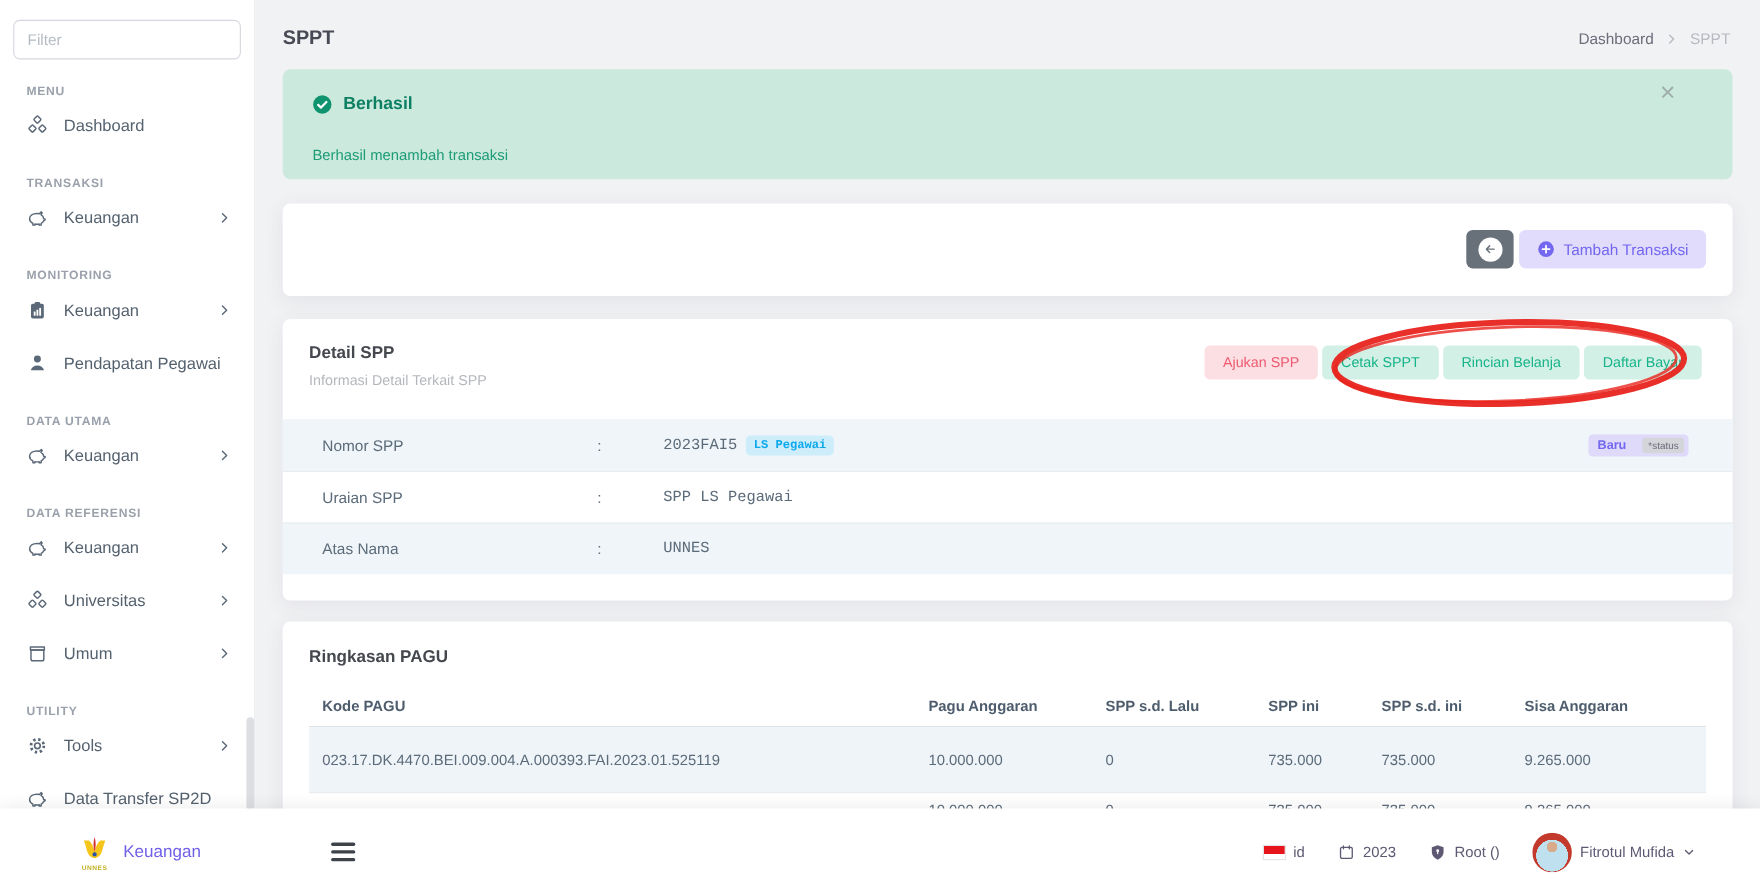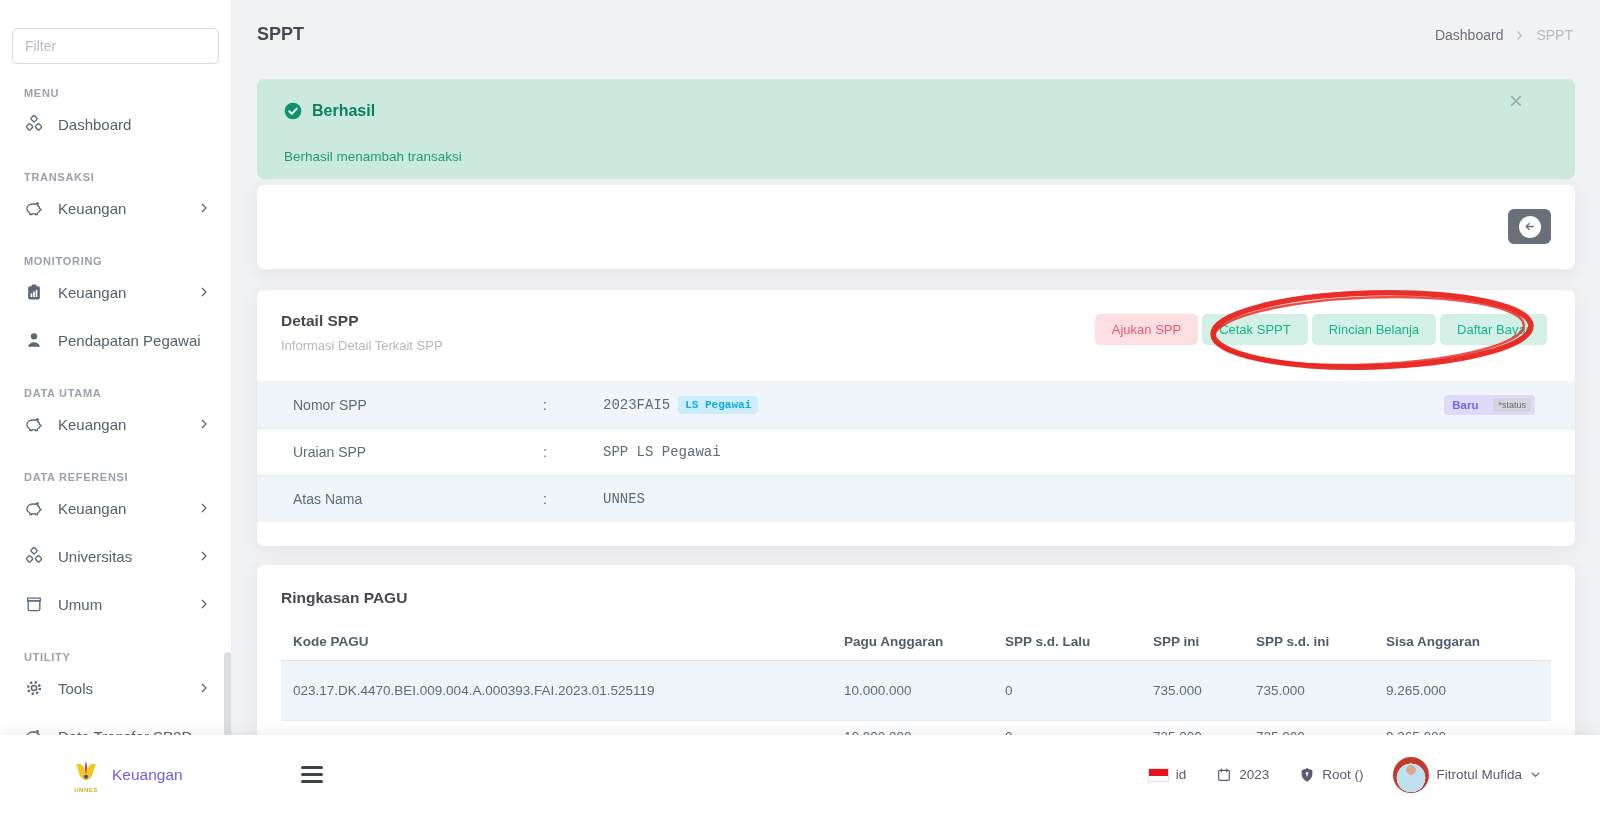--- a/index.html
+++ b/index.html
@@ -1,41 +1,41 @@
 <!DOCTYPE html>
 <html><head>
 <meta charset="utf-8">
 <style>
   * { margin:0; padding:0; box-sizing:border-box; }
   html,body { width:1600px; height:814px; overflow:hidden; }
   body { background:#f1f2f4; font-family:"Liberation Sans","DejaVu Sans",sans-serif; color:#5c6b7a; position:relative; }
 
   
   .sidebar { position:absolute; left:0; top:0; width:232px; height:814px; background:#fff; border-right:1px solid #ecedef; z-index:10; }
-  .filter-row { display:flex; align-items:center; padding:18px 12px 0 12px;margin-top:10px; }
+  .filter-row { display:flex; align-items:center; padding:18px 12px 0 12px; }
   .filter-row input { flex:1; height:36px; border:1px solid #d8d6de; border-radius:6px; padding:0 12px; font-size:14px; color:#5c6b7a; outline:none; background:#fff; }
   .filter-row input::placeholder { color:#b6bcc4; }
   .filter-row .sicon { margin-left:10px; color:#6e6b7b; width:16px; height:16px; }
   .side-label { margin:22px 0 0 24px; font-size:11px; line-height:14px; font-weight:700; color:#9aa1ab; letter-spacing:.7px; text-transform:uppercase; }
   .side-item { display:flex; align-items:center; height:48px; padding:0 20px 0 24px; font-size:15px; color:#54616e; cursor:pointer; }
   .side-item .icn { width:20px; height:20px; margin-right:14px; color:#5a6878; flex:0 0 20px; }
   .side-item .chev { margin-left:auto; width:14px; height:14px; color:#5a6878; }
   .side-scrollthumb { position:absolute; left:224px; top:652px; width:7px; height:84px; background:#dcdee2; border-radius:4px; }
 
   
   .main-title { position:absolute; left:257px; top:24px; font-size:18px; font-weight:700; color:#474a54; z-index:5; }
   .breadcrumb { position:absolute; top:27px; right:27px; display:flex; align-items:center; gap:10px; font-size:14px; z-index:5; }
   .breadcrumb .bc1 { color:#6e6b7b; cursor:pointer; }
   .breadcrumb .bcsep { width:13px; height:13px; color:#b9b9c3; }
   .breadcrumb .bc2 { color:#b9b9c3; }
 
   .card { position:absolute; left:257px; width:1318px; background:#fff; border-radius:7px; box-shadow:0 4px 18px rgba(75,70,92,.08); }
 
   
-  .alert { position:absolute; left:257px; top:79px; width:1318px; height:100px; background:#cbe9dc; border-radius:7px; padding:22px 26px; z-index:4; }
+  .alert { position:absolute; left:257px; top:63px; width:1318px; height:100px; background:#cbe9dc; border-radius:7px; padding:22px 26px; z-index:4; }
   .alert-titlerow { display:flex; align-items:center; gap:9px; }
   .alert-check { width:20px; height:20px; }
   .alert-title { font-size:16px; font-weight:700; color:#0d8064; }
   .alert-msg { margin-top:28px; margin-left:1px; font-size:13.5px; color:#1d9c77; }
   .alert-close { position:absolute; top:10px; right:52px; font-size:24px; line-height:24px; color:#9fadaa; cursor:pointer; font-weight:400; }
 
   
   .toolbar-card { top:185px; height:84px; }
   .toolbar-inner { position:absolute; right:24px; top:24px; display:flex; gap:5px; }
   .back-btn { width:43px; height:35px; background:#68707a; border-radius:6px; display:flex; align-items:center; justify-content:center; cursor:pointer; }
@@ -238,20 +238,27 @@
 
 <div class="card toolbar-card">
   <div class="toolbar-inner">
     <div class="back-btn">
       <span class="circ">
         <svg width="13" height="13" viewBox="0 0 24 24">
             <path d="M19 12H6m5.5-5.5L6 12l5.5 5.5" fill="none" stroke="currentColor" stroke-width="2.4" stroke-linecap="round" stroke-linejoin="round"></path>
           </svg>
       </span>
     </div>
+    <div class="add-btn">
+      <svg class="plus-ic" viewBox="0 0 24 24">
+          <circle cx="12" cy="12" r="10" fill="#7367f0"></circle>
+          <path d="M12 7.5v9M7.5 12h9" stroke="#fff" stroke-width="2.2" stroke-linecap="round"></path>
+        </svg>
+      <span>Tambah Transaksi</span>
+    </div>
   </div>
 </div>
 
 <div class="card detail-card">
   <div class="detail-title">Detail SPP</div>
   <div class="detail-sub">Informasi Detail Terkait SPP</div>
   <div class="detail-btns">
     <div class="pill pill-pink">Ajukan SPP</div>
     <div class="pill pill-green">Cetak SPPT</div>
     <div class="pill pill-green">Rincian Belanja</div>

